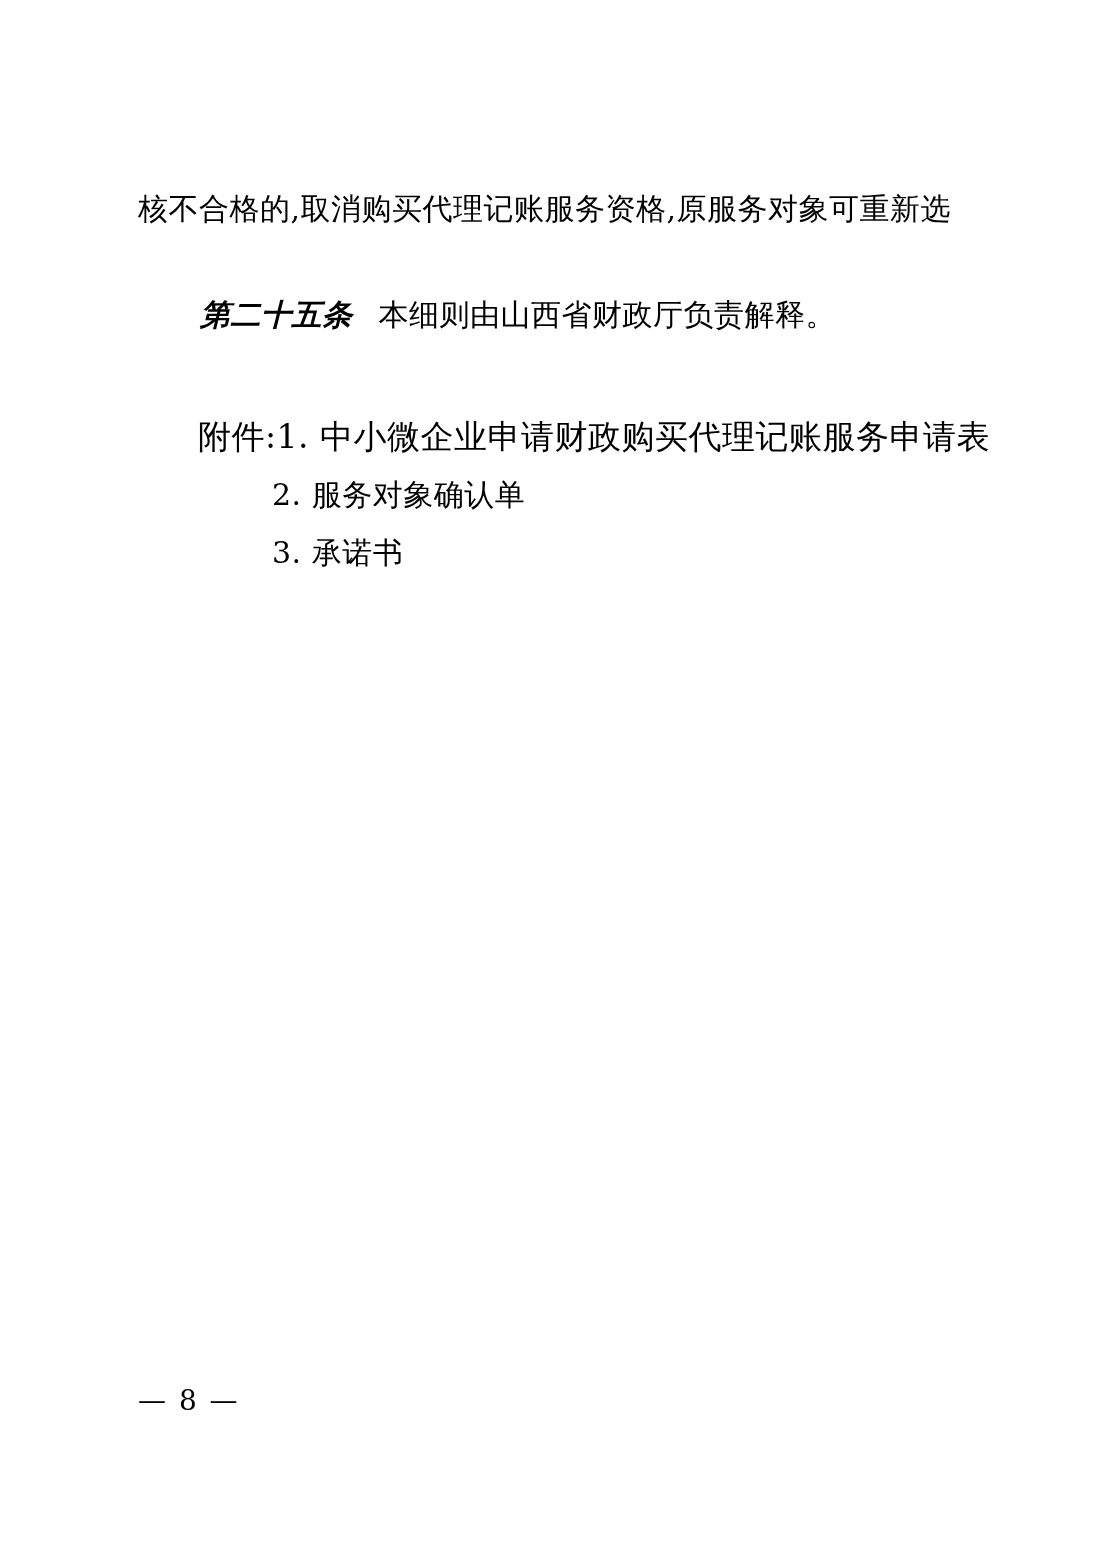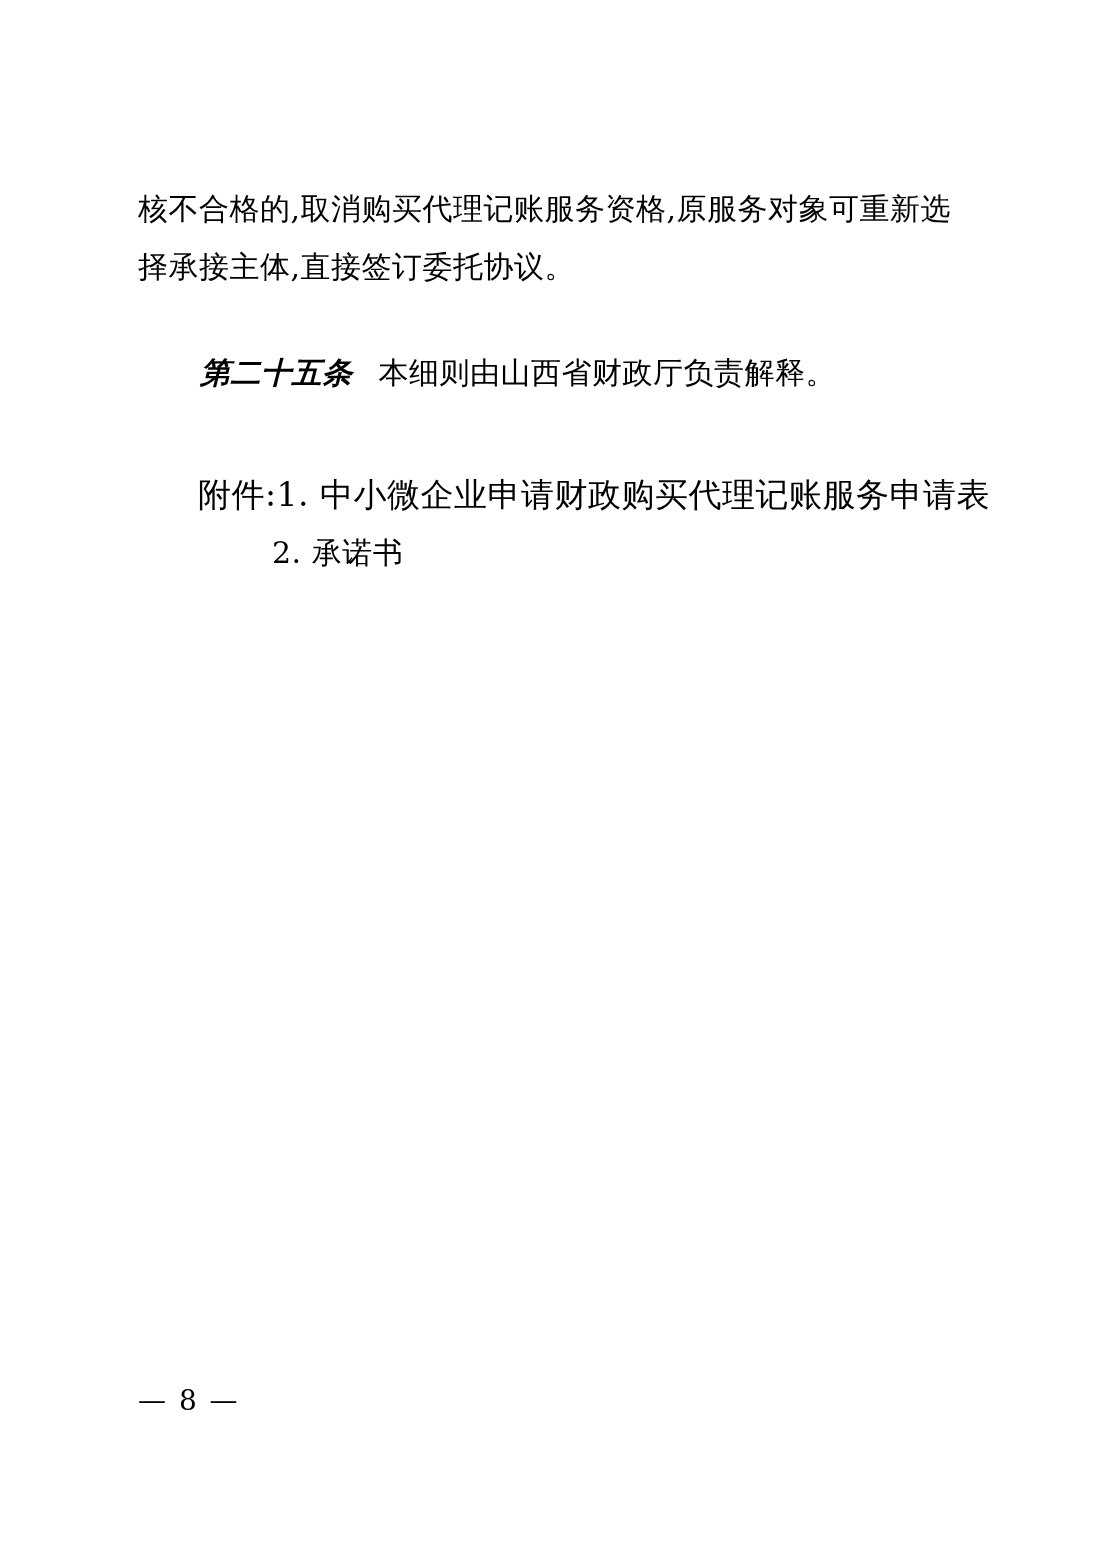--- a/index.html
+++ b/index.html
@@ -108,32 +108,32 @@
 </style>
 </head>
 <body>
 
 <div class="page">
 
   <div class="content">
 
     <p class="para">
       <span class="l1">核不合格的,取消购买代理记账服务资格,原服务对象可重新选</span>
-      <span class="l2">择承接主体,直接签订委托协议。</span>
     </p>
 
 
     <div class="articles">
       <p class="article-line">
         <span class="article-label">第二十五条</span><span class="article-text">本细则由山西省财政厅负责解释。</span>
       </p>
     </div>
 
     <div class="attachments">
       <p class="attach-first">附件:1. 中小微企业申请财政购买代理记账服务申请表</p>
-      <p class="attach-item">2. 承诺书</p>
+      <p class="attach-item">2. 服务对象确认单</p>
+      <p class="attach-item">3. 承诺书</p>
     </div>
 
   </div>
 
   <div class="page-number">— 8 —</div>
 
 </div>
 
 </body></html>

